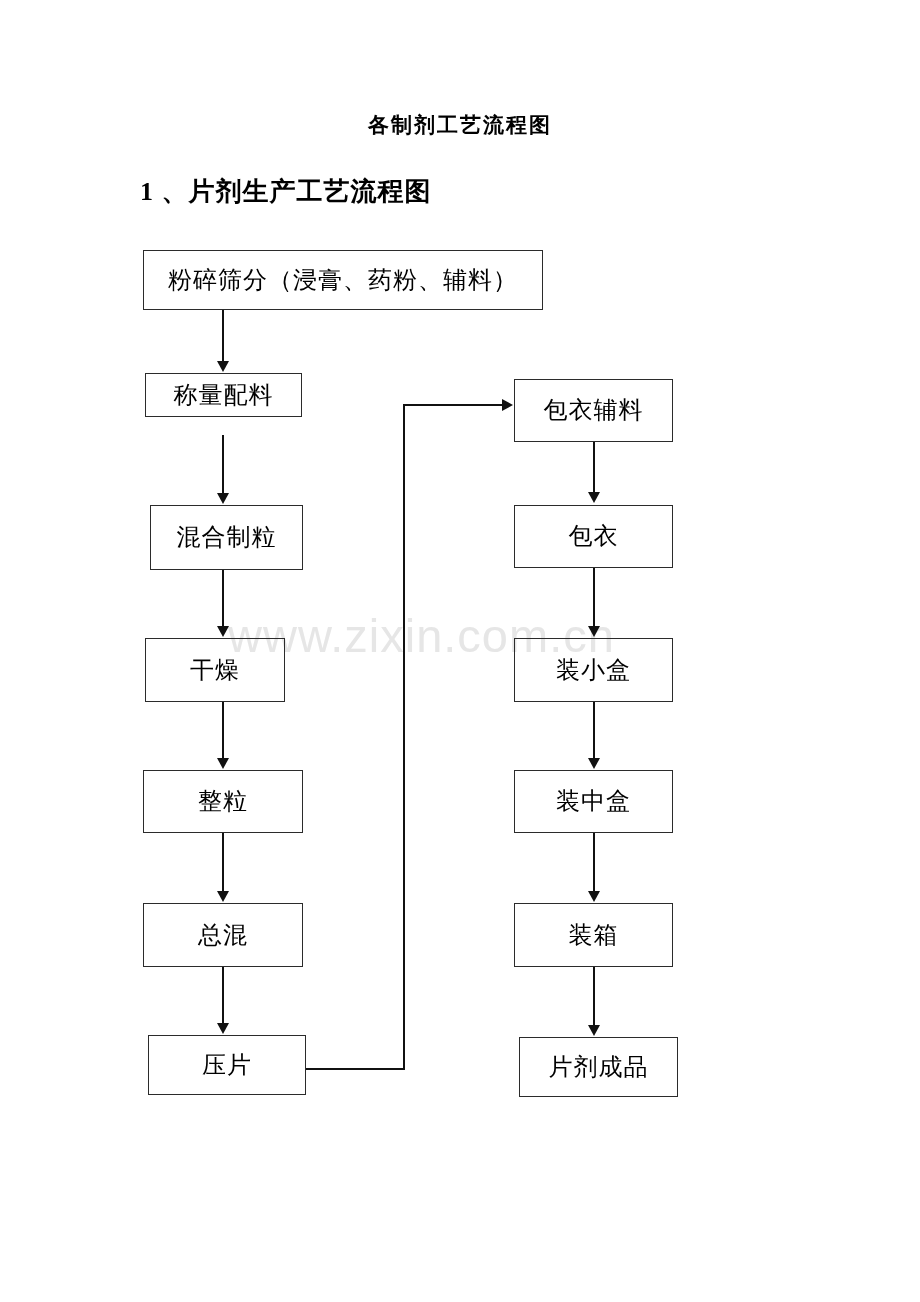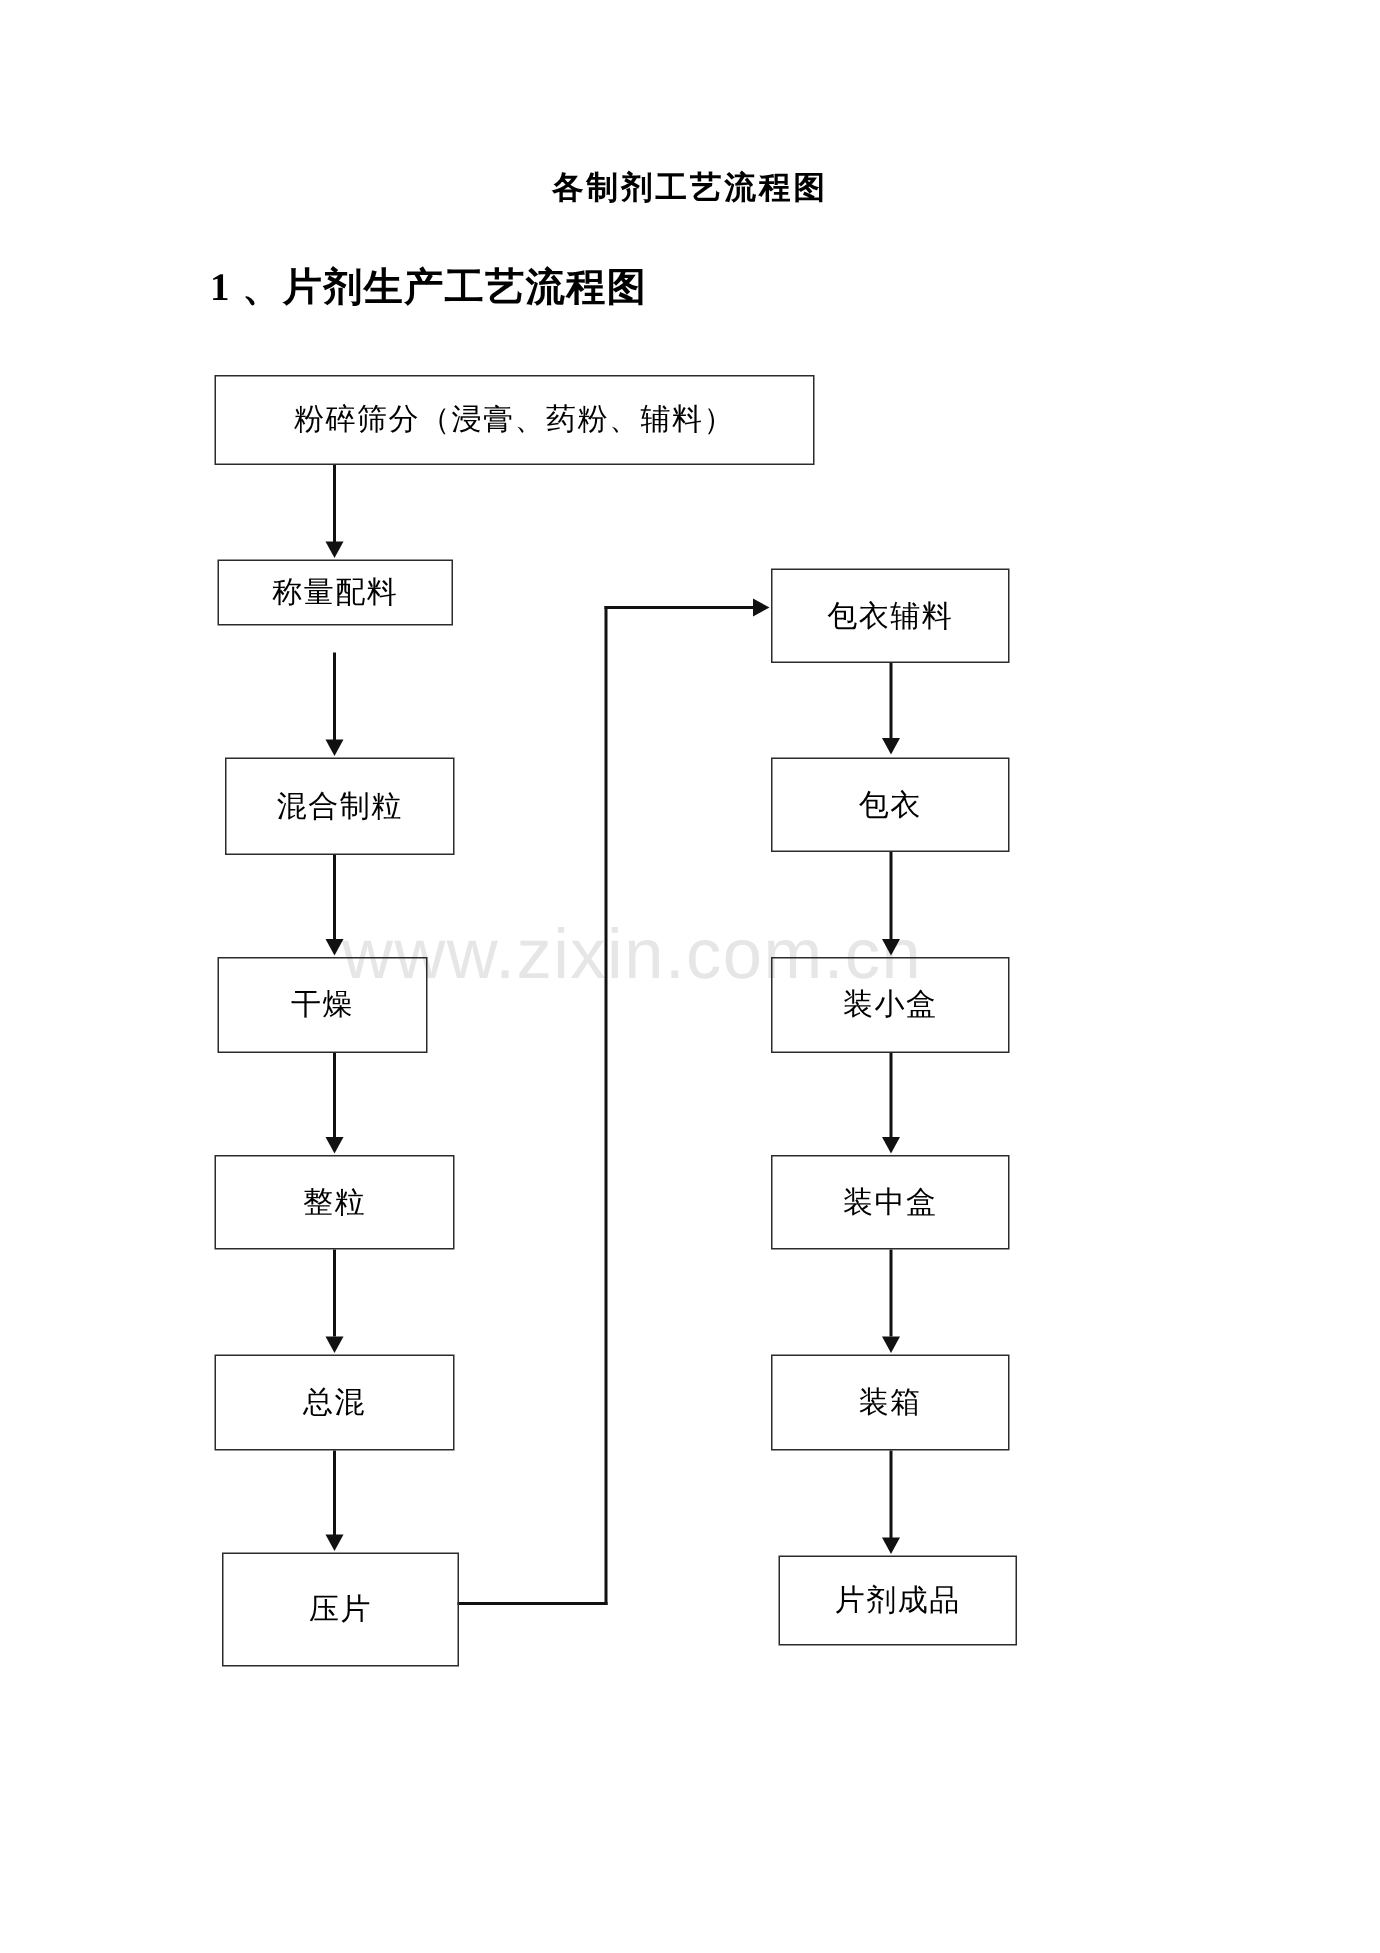--- a/index.html
+++ b/index.html
@@ -65,21 +65,21 @@
 
   
   .flow-box {
     position: absolute;
     box-sizing: border-box;
     border: 1.4px solid #2b2b2b;
     background: transparent;
     display: flex;
     align-items: center;
     justify-content: center;
-    font-size: 20px;
+    font-size: 24px;
     line-height: 1.2;
     letter-spacing: 1px;
     white-space: nowrap;
     z-index: 3;
   }
   .flow-box .lbl-strong {
     font-weight: normal;
   }
 
   
@@ -161,21 +161,21 @@
   <div class="vline" style="left:222px; top:833px; height:58px;"></div>
   <div class="arrow-down" style="left:217px; top:891px;"></div>
 
   <div class="flow-box" style="left:143px; top:903px; width:160px; height:64px;">
     <span>总混</span>
   </div>
 
   <div class="vline" style="left:222px; top:967px; height:57px;"></div>
   <div class="arrow-down" style="left:217px; top:1023px;"></div>
 
-  <div class="flow-box" style="left:148px; top:1035px; width:158px; height:76px;">
+  <div class="flow-box" style="left:148px; top:1035px; width:158px; height:60px;">
     <span>压片</span>
   </div>
 
   <div class="hline" style="left:305px; top:1068px; width:100px;"></div>
   <div class="vline" style="left:403px; top:404px; height:666px;"></div>
   <div class="hline" style="left:403px; top:404px; width:100px;"></div>
   <div class="arrow-right" style="left:502px; top:399px;"></div>
 
   <div class="flow-box" style="left:514px; top:379px; width:159px; height:63px;">
     <span>包衣辅料</span>

